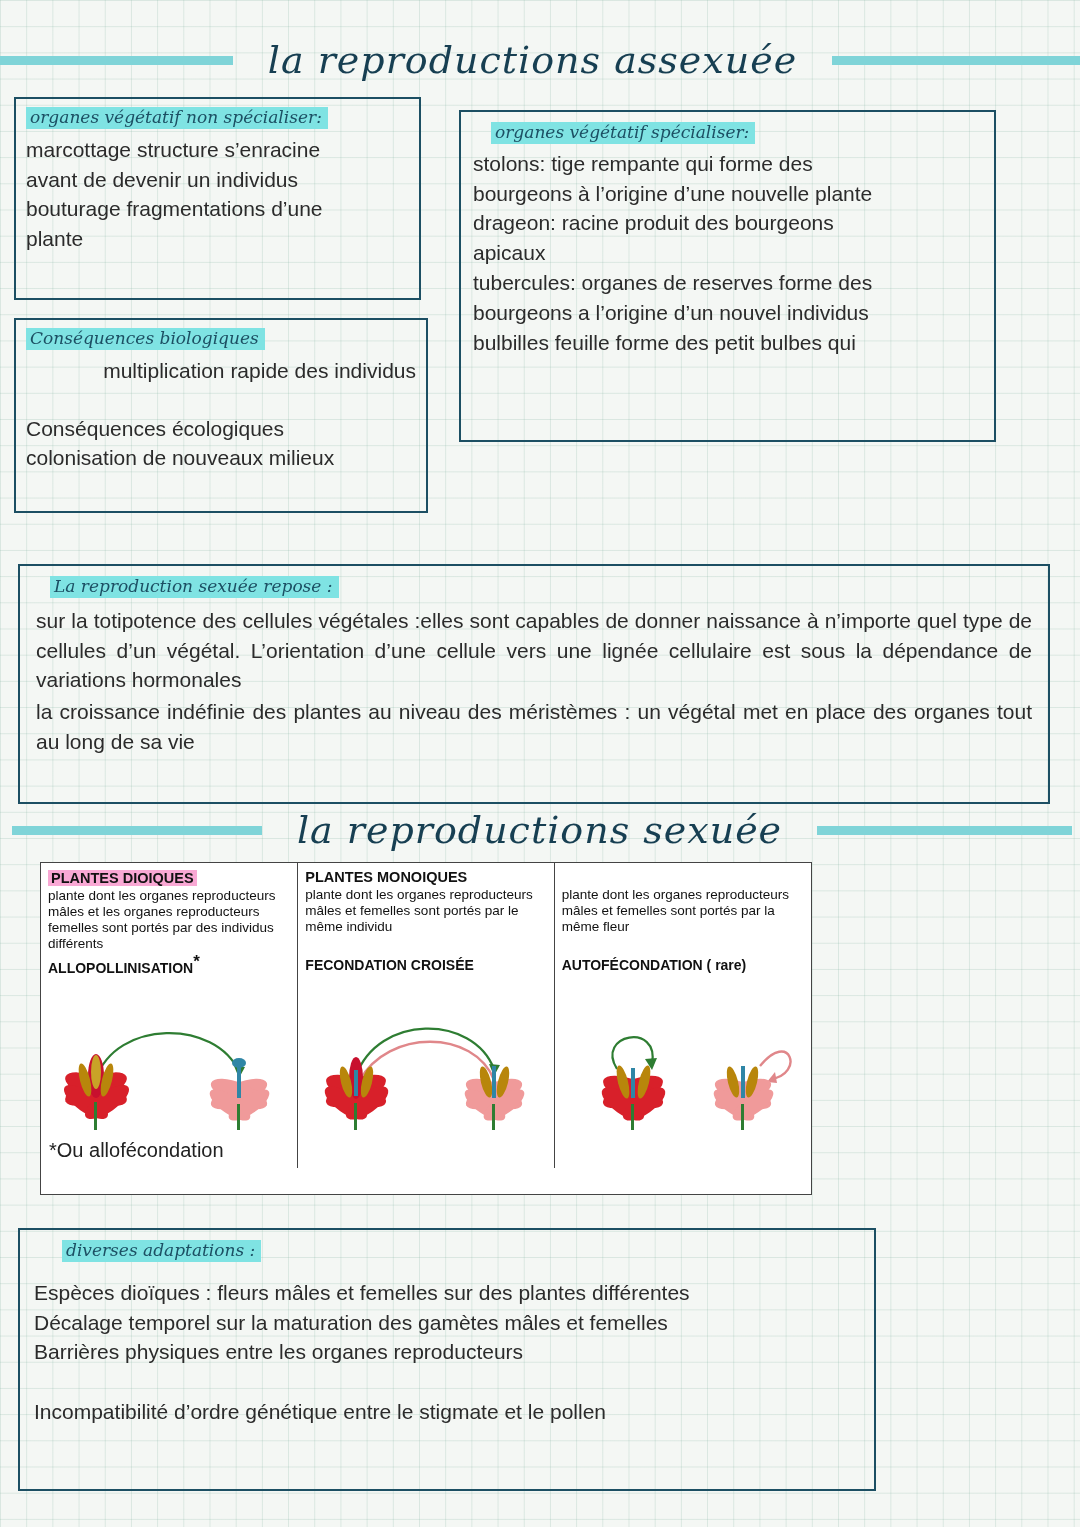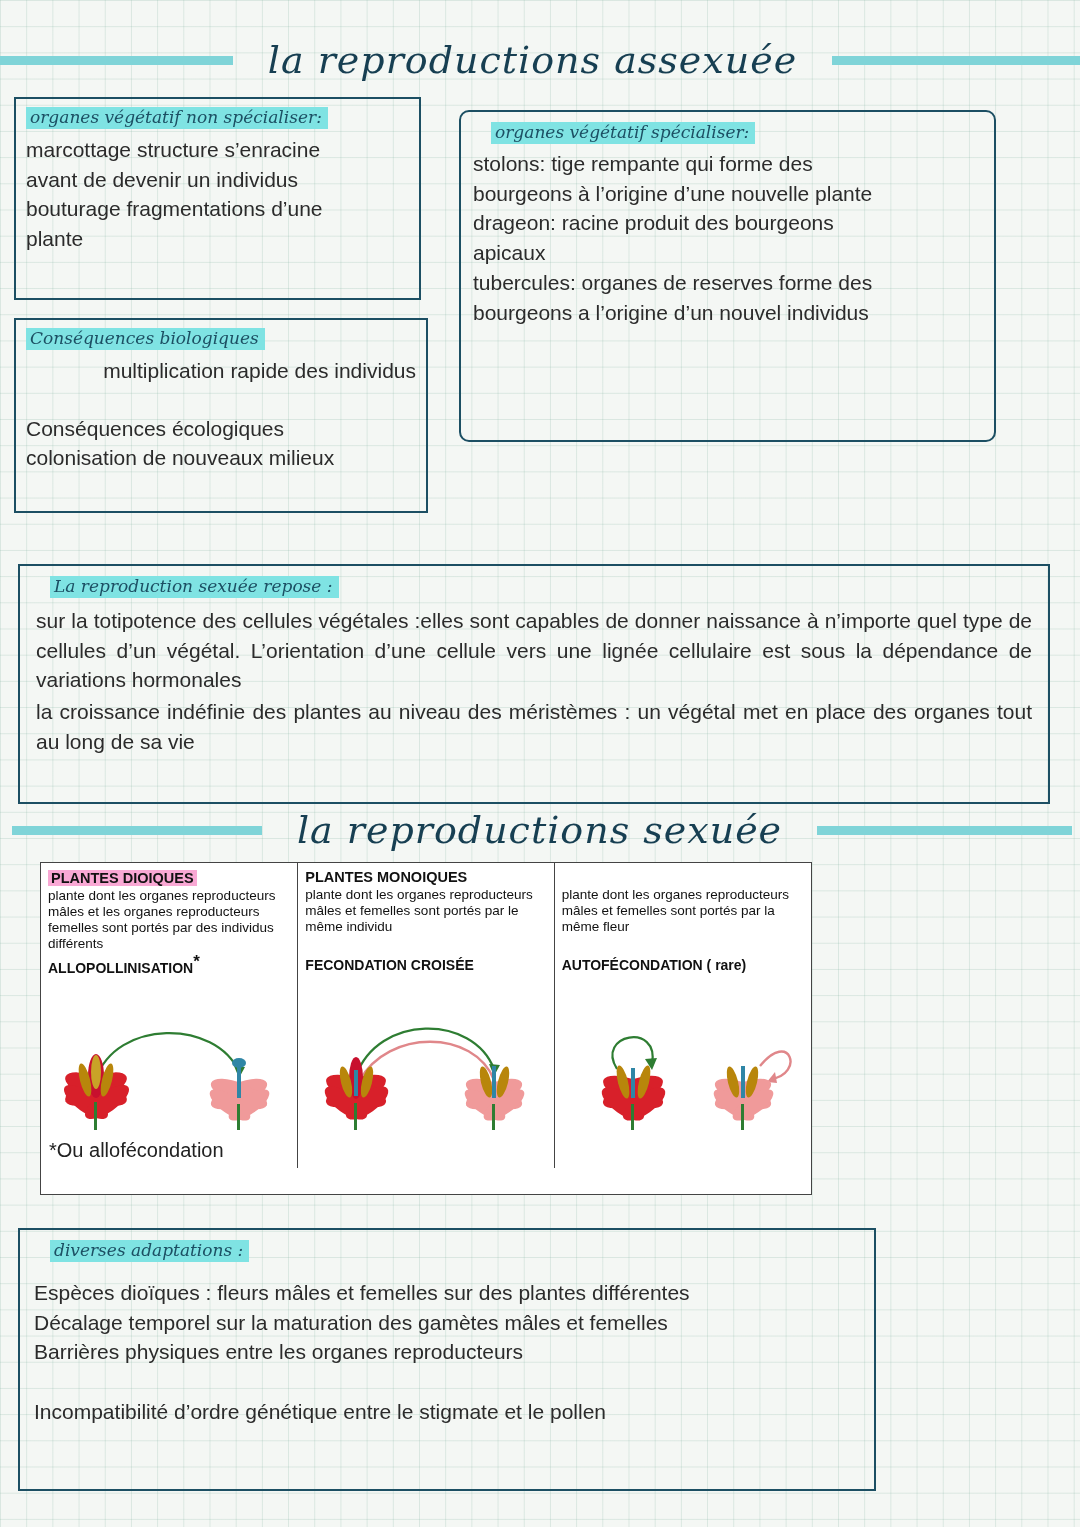--- a/index.html
+++ b/index.html
@@ -169,28 +169,29 @@
   </div>
 
   <div class="box" style="left:14px; top:97px; width:407px; height:203px; padding:8px 10px;">
     <span class="hl">organes végétatif non spécialiser:</span>
     <div class="body-text" style="margin-top:6px;"> marcottage structure s’enracine</div>
     <div class="body-text">avant de devenir un individus</div>
     <div class="body-text">bouturage fragmentations d’une</div>
     <div class="body-text">plante</div>
   </div>
 
-  <div class="box" style="left:459px; top:110px; width:537px; height:332px; padding:10px 12px;border-radius:10px;">
+  <div class="box" style="left:459px; top:110px; width:537px; height:332px; padding:10px 12px;">
     <span class="hl" style="margin-left:18px;">organes végétatif spécialiser:</span>
     <div class="body-text" style="margin-top:5px;">stolons: tige rempante qui forme des</div>
     <div class="body-text">bourgeons à l’origine d’une nouvelle plante</div>
     <div class="body-text">drageon: racine produit des bourgeons</div>
     <div class="body-text">apicaux</div>
     <div class="body-text">tubercules: organes de reserves forme des</div>
     <div class="body-text">bourgeons a l’origine d’un nouvel individus</div>
+    <div class="body-text">bulbilles  feuille forme des petit bulbes qui</div>
   </div>
 
   <div class="box" style="left:14px; top:318px; width:414px; height:195px; padding:8px 10px;">
     <span class="hl">Conséquences biologiques</span>
     <div class="body-text" style="margin-top:6px;text-align:right;">multiplication rapide des individus</div>
     <div class="body-text" style="min-height:28px;"></div>
     <div class="body-text">Conséquences écologiques</div>
     <div class="body-text">colonisation de nouveaux milieux</div>
   </div>
 
@@ -323,21 +324,21 @@
               <rect x="186" y="120" width="3" height="26" fill="#2e7d32"></rect>
             </g>
           </svg>
         </div>
       </div>
 
     </div>
   </div>
 
   <div class="box" style="left:18px; top:1228px; width:858px; height:263px; padding:10px 14px;">
-    <span class="hl" style="margin-left:16px;">diverses adaptations :</span>
+    <span class="hl" style="margin-left:28px;">diverses adaptations :</span>
     <div class="body-text" style="margin-top:16px;">Espèces dioïques : fleurs mâles et femelles sur des plantes différentes</div>
     <div class="body-text">Décalage temporel sur la maturation des gamètes mâles et femelles</div>
     <div class="body-text">Barrières physiques entre les organes reproducteurs</div>
     <div class="body-text" style="min-height:30px;"></div>
     <div class="body-text">Incompatibilité d’ordre génétique entre le stigmate et le pollen</div>
   </div>
 
 </div>
 
 </body></html>

